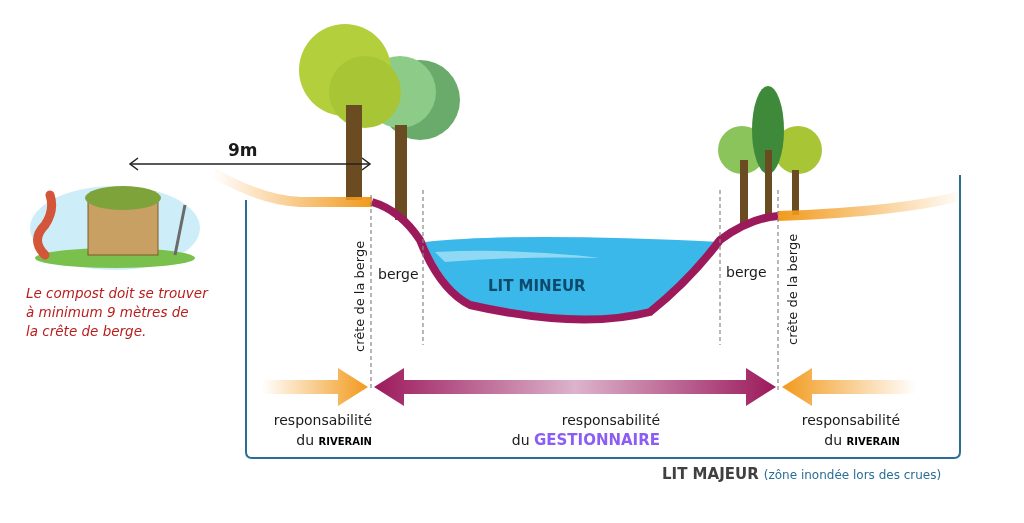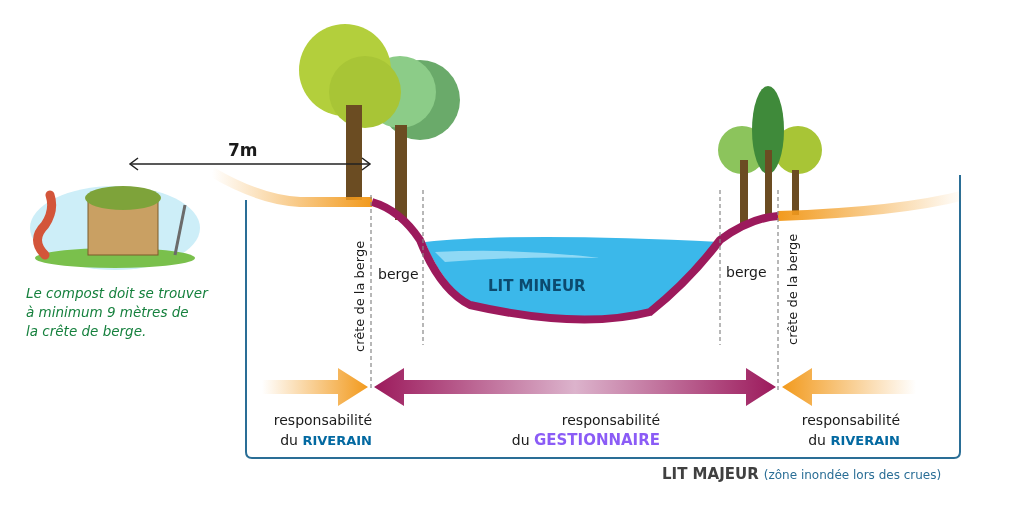--- a/index.html
+++ b/index.html
@@ -1,22 +1,22 @@
 <!DOCTYPE html>
 <html><head>
 <meta charset="utf-8">
 <style>
   html,body{margin:0;padding:0;background:#fff;}
   body{width:1024px;height:523px;position:relative;overflow:hidden;font-family:"DejaVu Sans",sans-serif;}
   svg{position:absolute;left:0;top:0;}
   .lbl{position:absolute;color:#1a1a1a;font-size:14px;white-space:nowrap;}
-  .note{position:absolute;left:26px;top:284px;font-family:"DejaVu Sans",sans-serif;font-style:italic;font-size:13.5px;line-height:19px;color:#15803d;}
+  .note{position:absolute;left:26px;top:284px;font-family:"DejaVu Sans",sans-serif;font-style:italic;font-size:13.5px;line-height:19px;color:#b91c1c;}
   .vert{position:absolute;font-size:13px;color:#1a1a1a;transform:rotate(-90deg);transform-origin:left top;white-space:nowrap;}
   .resp{position:absolute;text-align:right;font-size:14px;line-height:20px;color:#1a1a1a;}
-  .riv{color:#0369a1;font-weight:bold;font-size:13px;}
+  .riv{color:#000000;font-weight:bold;font-size:10px;}
   .ges{color:#8b5cf6;font-weight:bold;font-size:15px;}
   .litmaj{position:absolute;left:662px;top:464px;white-space:nowrap;}
   .litmaj b{color:#404040;font-size:15px;}
   .litmaj span{color:#2a6e96;font-size:12px;}
   .mineur{position:absolute;left:488px;top:277px;color:#0c4a6e;font-weight:bold;font-size:15px;}
   .sixm{position:absolute;left:228px;top:140px;font-weight:bold;font-size:17px;color:#1a1a1a;}
 </style>
 </head>
 <body>
 
@@ -82,21 +82,21 @@
   <g>
     <ellipse cx="115" cy="228" rx="85" ry="42" fill="#cdeef8"></ellipse>
     <ellipse cx="115" cy="258" rx="80" ry="10" fill="#7ac04c"></ellipse>
     <rect x="88" y="200" width="70" height="55" fill="#c9a063" stroke="#7a5a2a"></rect>
     <ellipse cx="123" cy="198" rx="38" ry="12" fill="#7ea33a"></ellipse>
     <path d="M45 255 Q30 240 45 225 Q55 210 50 195" fill="none" stroke="#d3553a" stroke-width="9" stroke-linecap="round"></path>
     <line x1="185" y1="205" x2="175" y2="255" stroke="#6b6b6b" stroke-width="3"></line>
   </g>
 </svg>
 
-<div class="sixm">7m</div>
+<div class="sixm">9m</div>
 
 <div class="note">
   <div>Le compost doit se trouver</div>
   <div>à minimum 9 mètres de</div>
   <div>la crête de berge.</div>
 </div>
 
 <div class="vert" style="left:352px;top:352px;">crête de la berge</div>
 <div class="vert" style="left:785px;top:345px;">crête de la berge</div>
 <div class="lbl" style="left:378px;top:266px;">berge</div>

